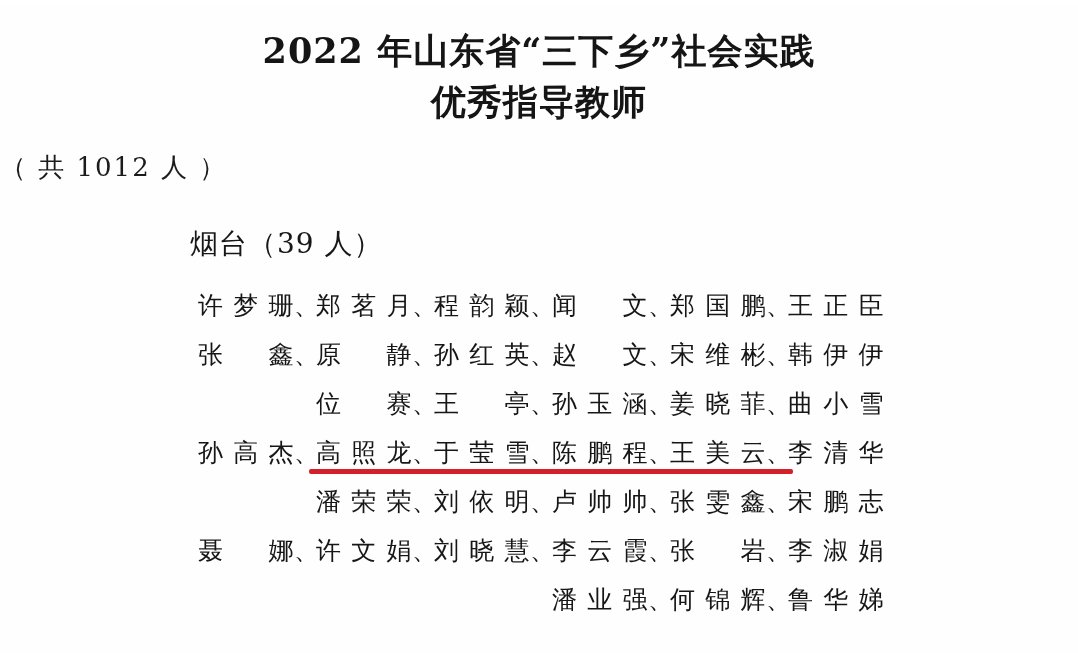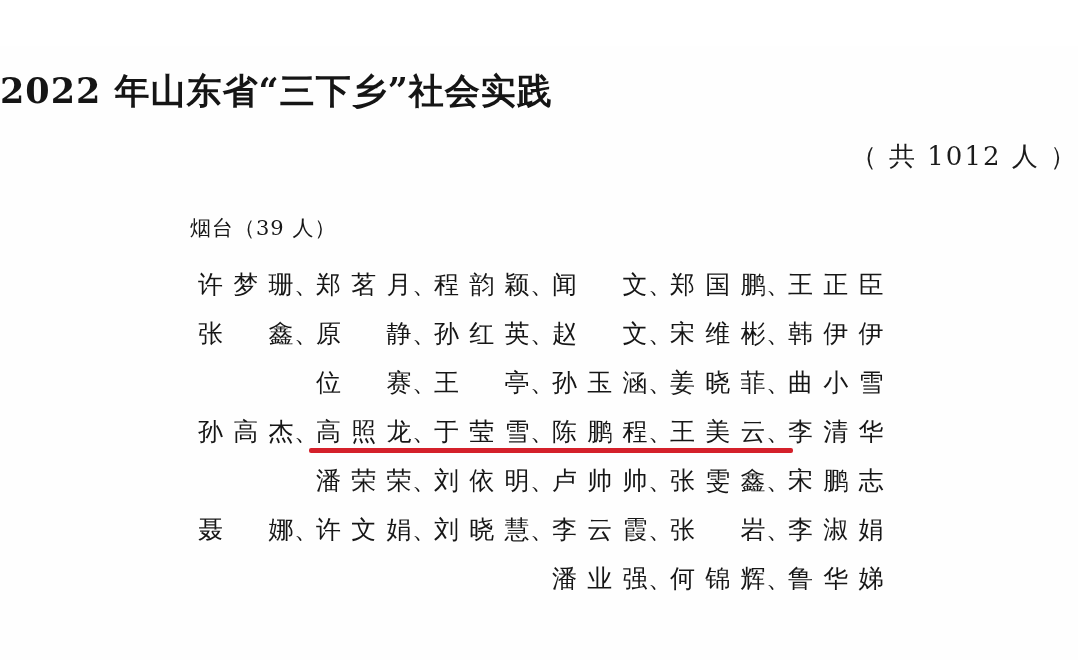--- a/index.html
+++ b/index.html
@@ -16,39 +16,39 @@
   }
   .page {
     position: relative;
     width: 1078px;
     height: 660px;
     background: #fefefe;
     box-sizing: border-box;
     padding: 0;
   }
   .title-block {
+    text-align: center;
     padding-top: 26px;
-    margin-top: 40px;
   }
   .title-line {
     font-size: 35px;
     font-weight: 700;
     letter-spacing: 1px;
     line-height: 1.45;
     color: #151515;
   }
   .subtitle {
-    text-align: right;
+    text-align: left;
     font-size: 26px;
     margin-top: 22px;
     letter-spacing: 2px;
     color: #1b1b1b;
   }
   .group-header {
-    font-size: 21px;
+    font-size: 28px;
     margin: 40px 0 0 190px;
     letter-spacing: 1px;
     color: #171717;
   }
   .names-block {
     margin: 30px auto 0 auto;
     width: 690px;
     position: relative;
   }
   .name-row {
@@ -99,20 +99,21 @@
 </style>
 </head>
 <body>
 
 <div class="page">
 
   <div class="strip-top"></div>
 
   <div class="title-block">
     <div class="title-line">2022 年山东省“三下乡”社会实践</div>
+    <div class="title-line">优秀指导教师</div>
   </div>
 
   <div class="subtitle">（ 共 1012 人 ）</div>
 
   <div class="group-header">烟台（39 人）</div>
 
   <div class="names-block">
     <div class="name-row">
         <span class="name-cell"><span class="nm">许梦珊</span><span class="sep">、</span></span>
         <span class="name-cell"><span class="nm">郑茗月</span><span class="sep">、</span></span>

